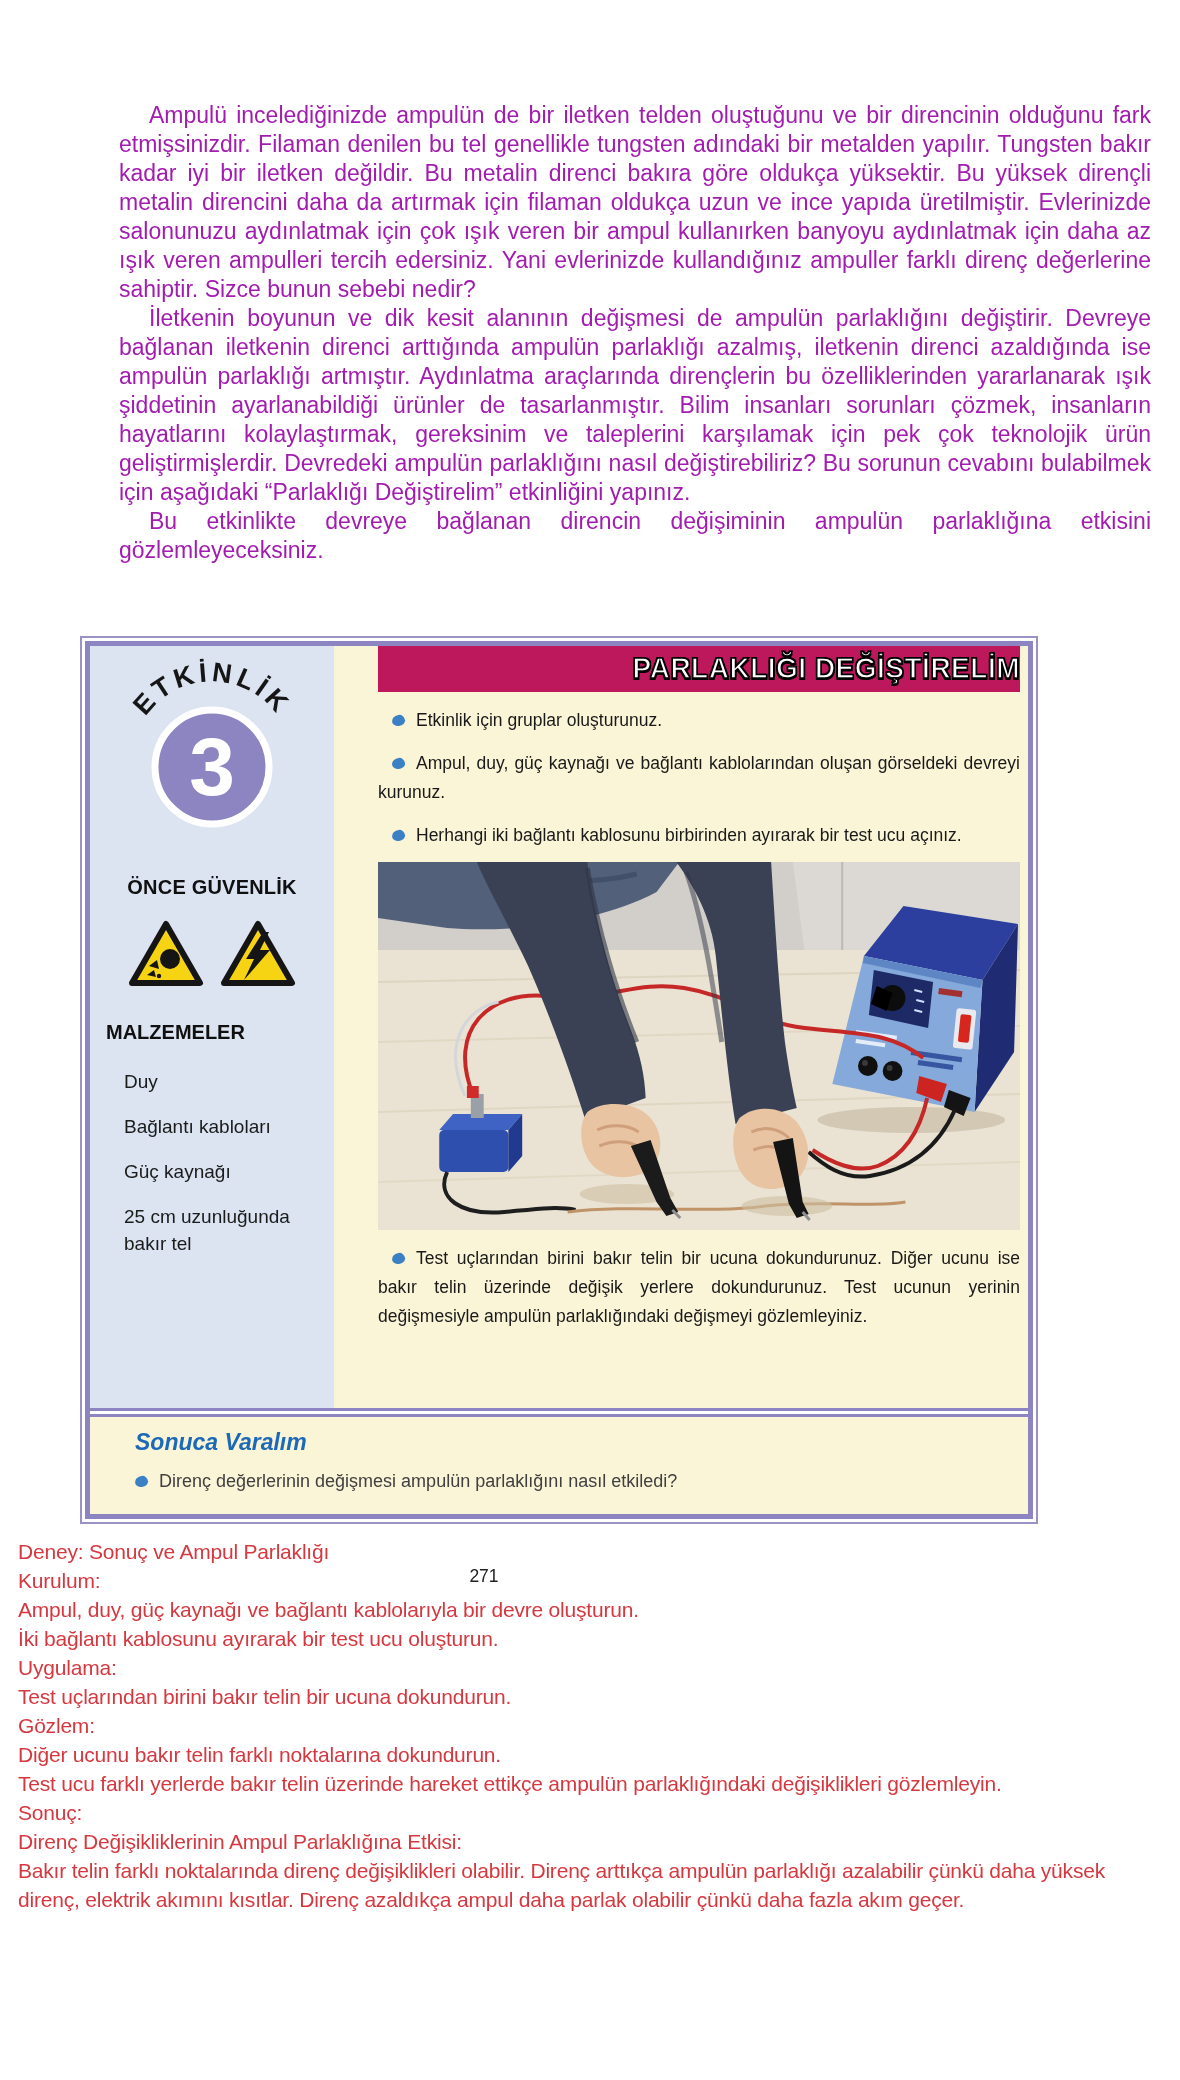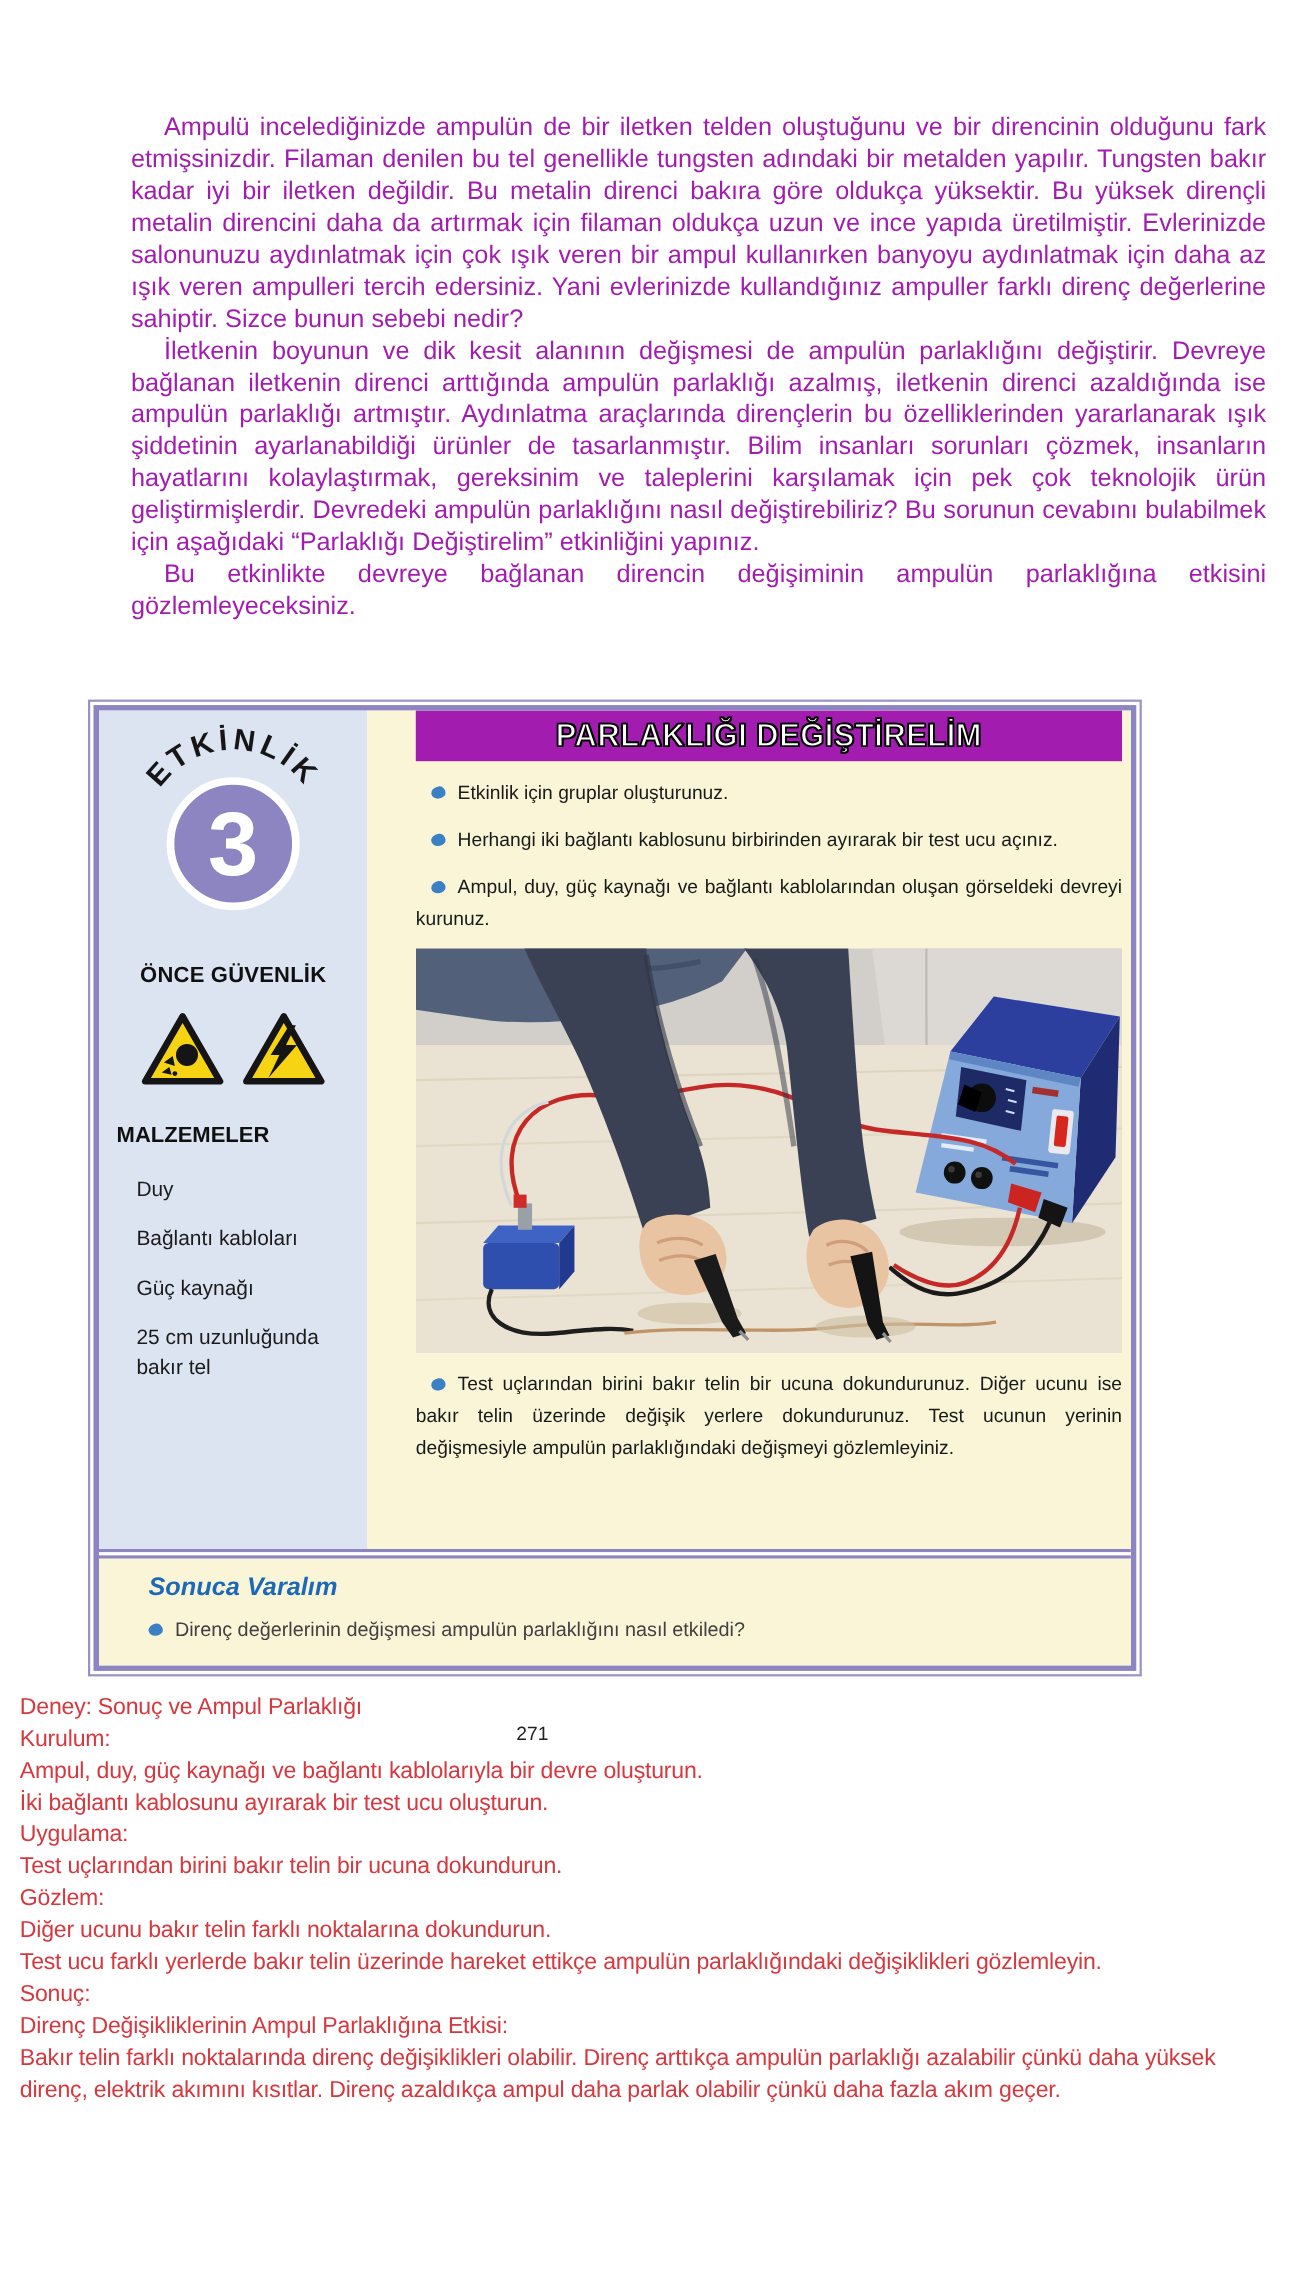--- a/index.html
+++ b/index.html
@@ -23,21 +23,21 @@
   .content{flex:1;background:#fbf5d8;box-sizing:border-box;padding:0 8px 6px 44px;}
 
   .badge-svg{display:block;}
   .safety{margin-top:24px;font-weight:bold;font-size:20px;color:#101010;letter-spacing:0.2px;text-align:center;}
   .icons-row{display:flex;gap:14px;margin-top:20px;}
   .materials-title{align-self:flex-start;margin:32px 0 0 16px;font-weight:bold;font-size:20px;color:#101010;}
   .materials{align-self:flex-start;list-style:none;margin:6px 0 0 34px;padding:0;
     font-size:19px;color:#1b1b1b;width:182px;}
   .materials li{margin-top:18px;line-height:27px;}
 
-  .panel-header{background:#a21caf;height:46px;display:flex;align-items:center;justify-content:center;}
+  .panel-header{background:#be185d;height:46px;display:flex;align-items:center;justify-content:flex-end;}
   .panel-title{font-weight:bold;font-size:28px;color:#ffffff;letter-spacing:0.5px;
     -webkit-text-stroke:1.3px #000;
     text-shadow:1px 1px 0 #000,-1px 1px 0 #000,1px -1px 0 #000,-1px -1px 0 #000;
     transform:scaleY(1.05);}
 
   .step{margin:14px 0 0;text-indent:14px;font-size:17.5px;line-height:29px;
     text-align:justify;color:#191919;}
   .blob{display:inline-block;width:13px;height:11px;background:#3b7fc4;
     border-radius:60% 45% 55% 50%/55% 60% 45% 50%;transform:rotate(-8deg);
     margin-right:11px;}
@@ -107,22 +107,22 @@
           <li>25 cm uzunluğunda bakır tel</li>
         </ul>
       </div>
 
       <div class="content">
         <div class="panel-header">
           <span class="panel-title">PARLAKLIĞI DEĞİŞTİRELİM</span>
         </div>
 
         <p class="step"><span class="blob"></span><span>Etkinlik için gruplar oluşturunuz.</span></p>
+        <p class="step"><span class="blob"></span><span>Ampul, duy, güç kaynağı ve bağlantı kablolarından oluşan görseldeki devreyi kurunuz.</span></p>
         <p class="step"><span class="blob"></span><span>Herhangi iki bağlantı kablosunu birbirinden ayırarak bir test ucu açınız.</span></p>
-        <p class="step"><span class="blob"></span><span>Ampul, duy, güç kaynağı ve bağlantı kablolarından oluşan görseldeki devreyi kurunuz.</span></p>
 
         <div class="photo">
           <svg viewBox="0 0 650 368" preserveAspectRatio="none">
 
             <rect x="0" y="0" width="650" height="90" fill="#d2cec9"></rect>
             <polygon points="420,0 650,0 650,90 432,90" fill="#dcd9d4"></polygon>
             <line x1="470" y1="0" x2="470" y2="88" stroke="#bdb9b2" stroke-width="2"></line>
 
             <rect x="0" y="88" width="650" height="280" fill="#eae3d3"></rect>
             <path d="M0,120 L650,108" stroke="#dcd2bc" stroke-width="2" opacity="0.8"></path>

